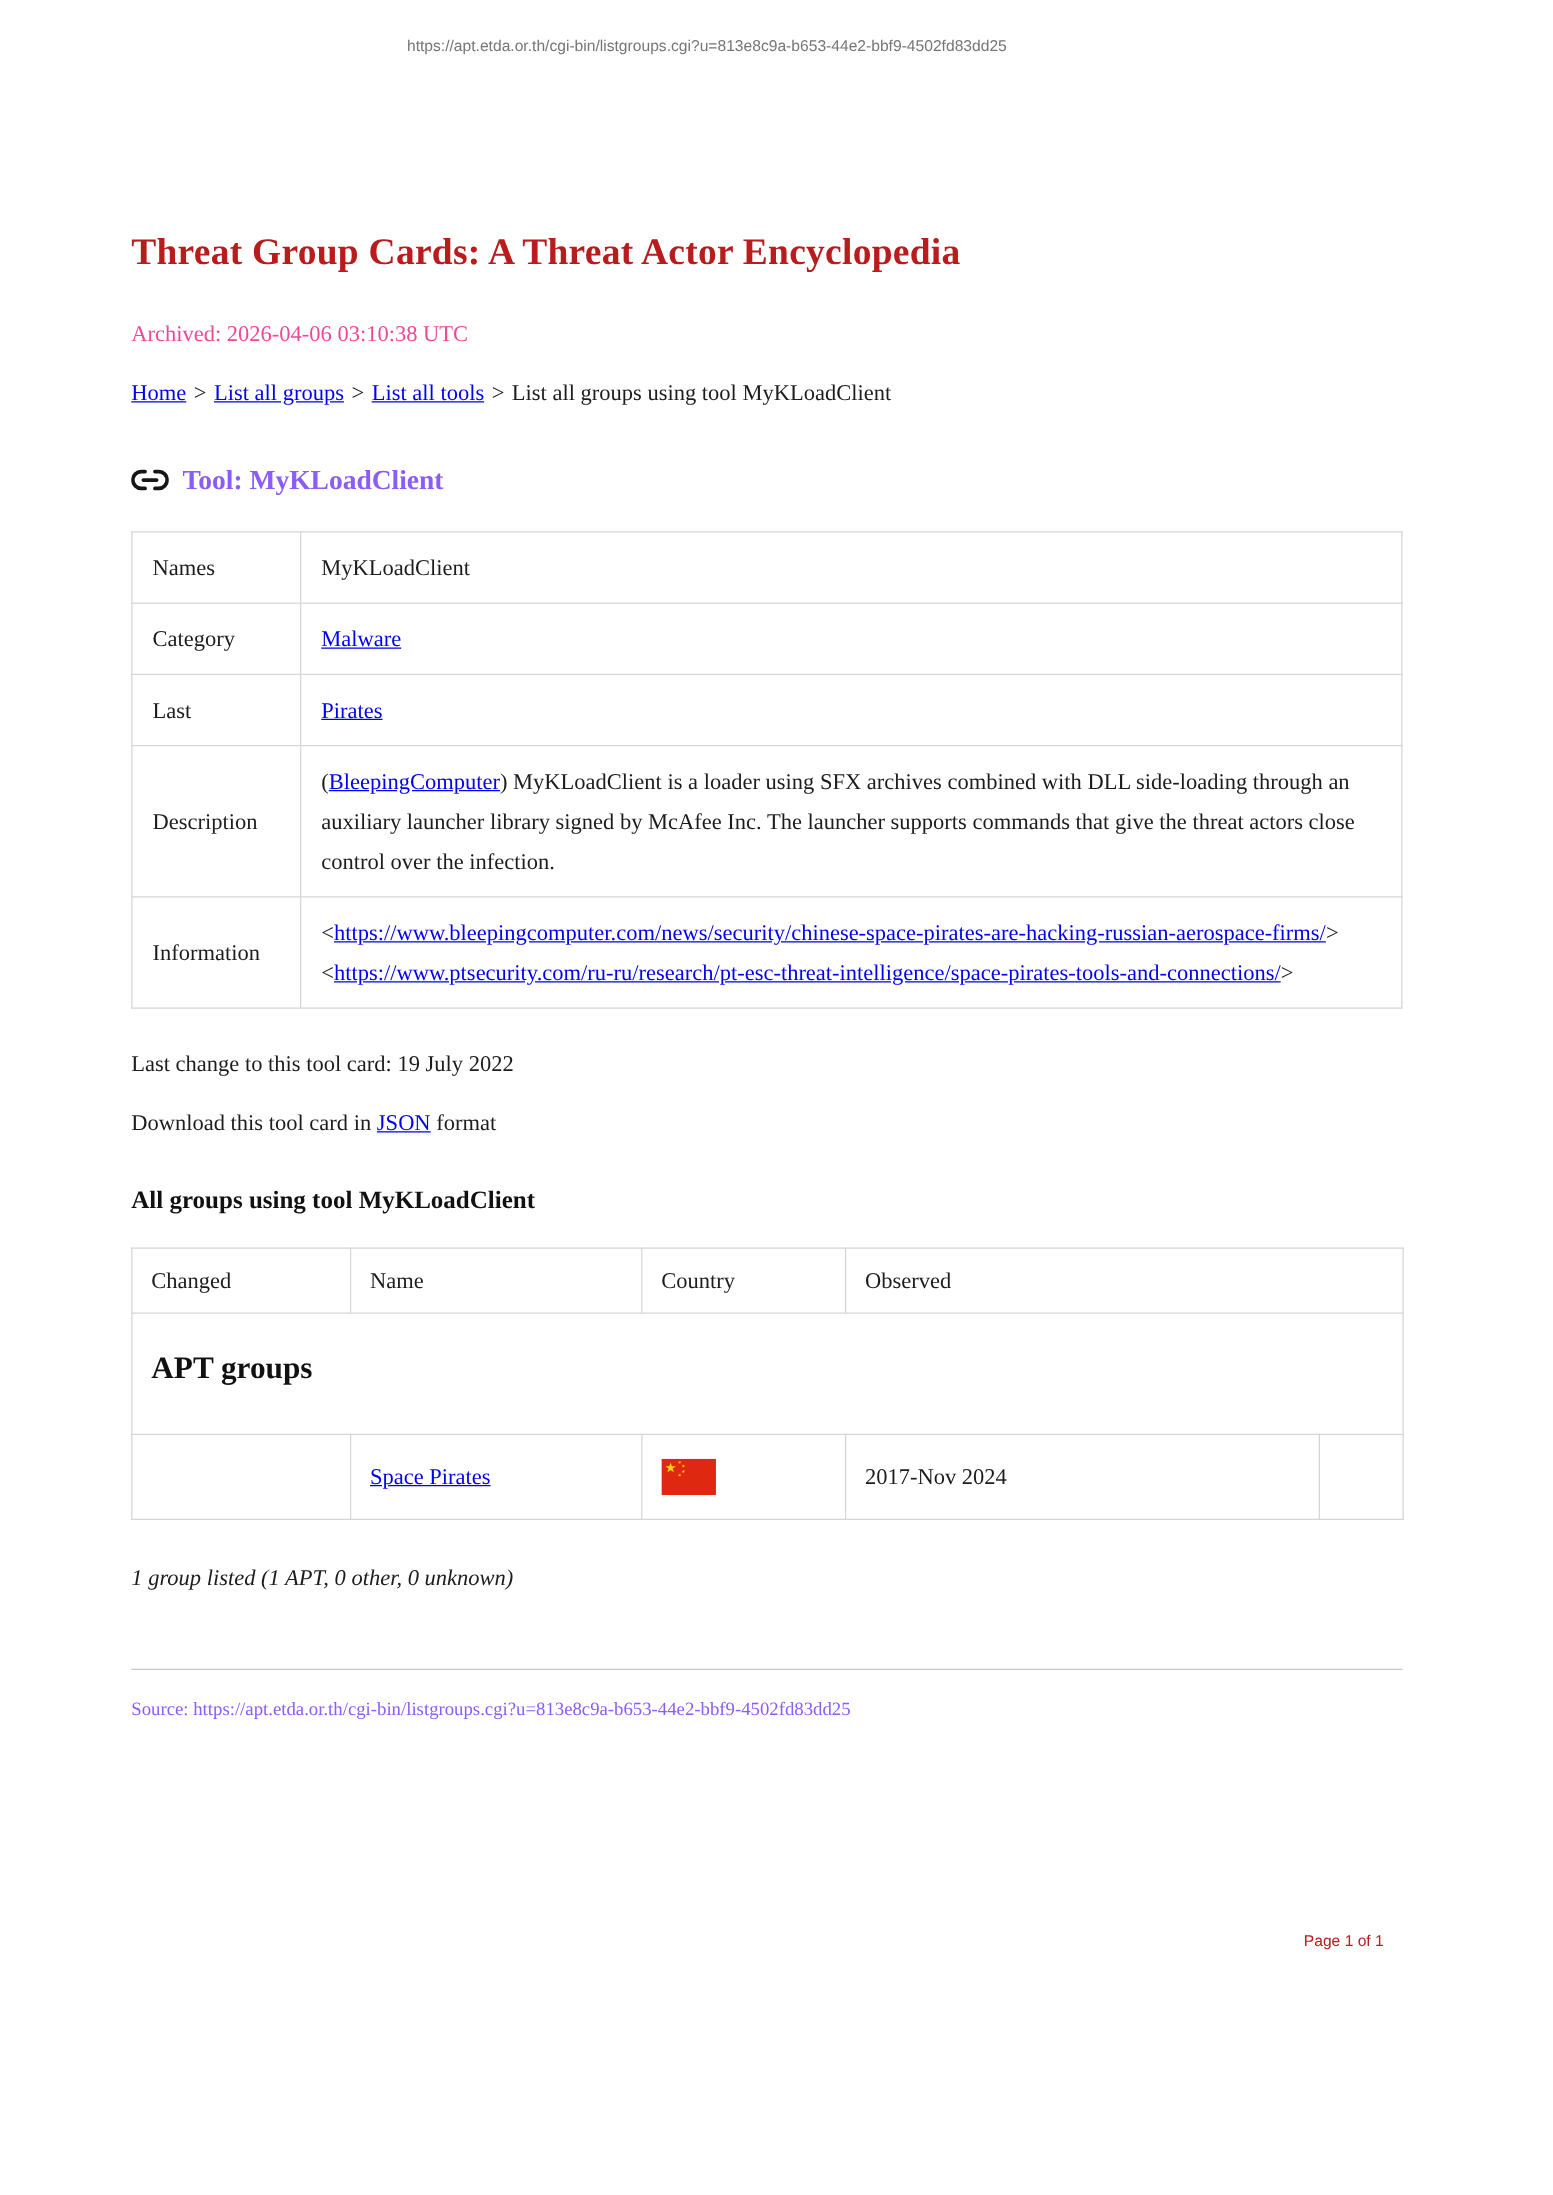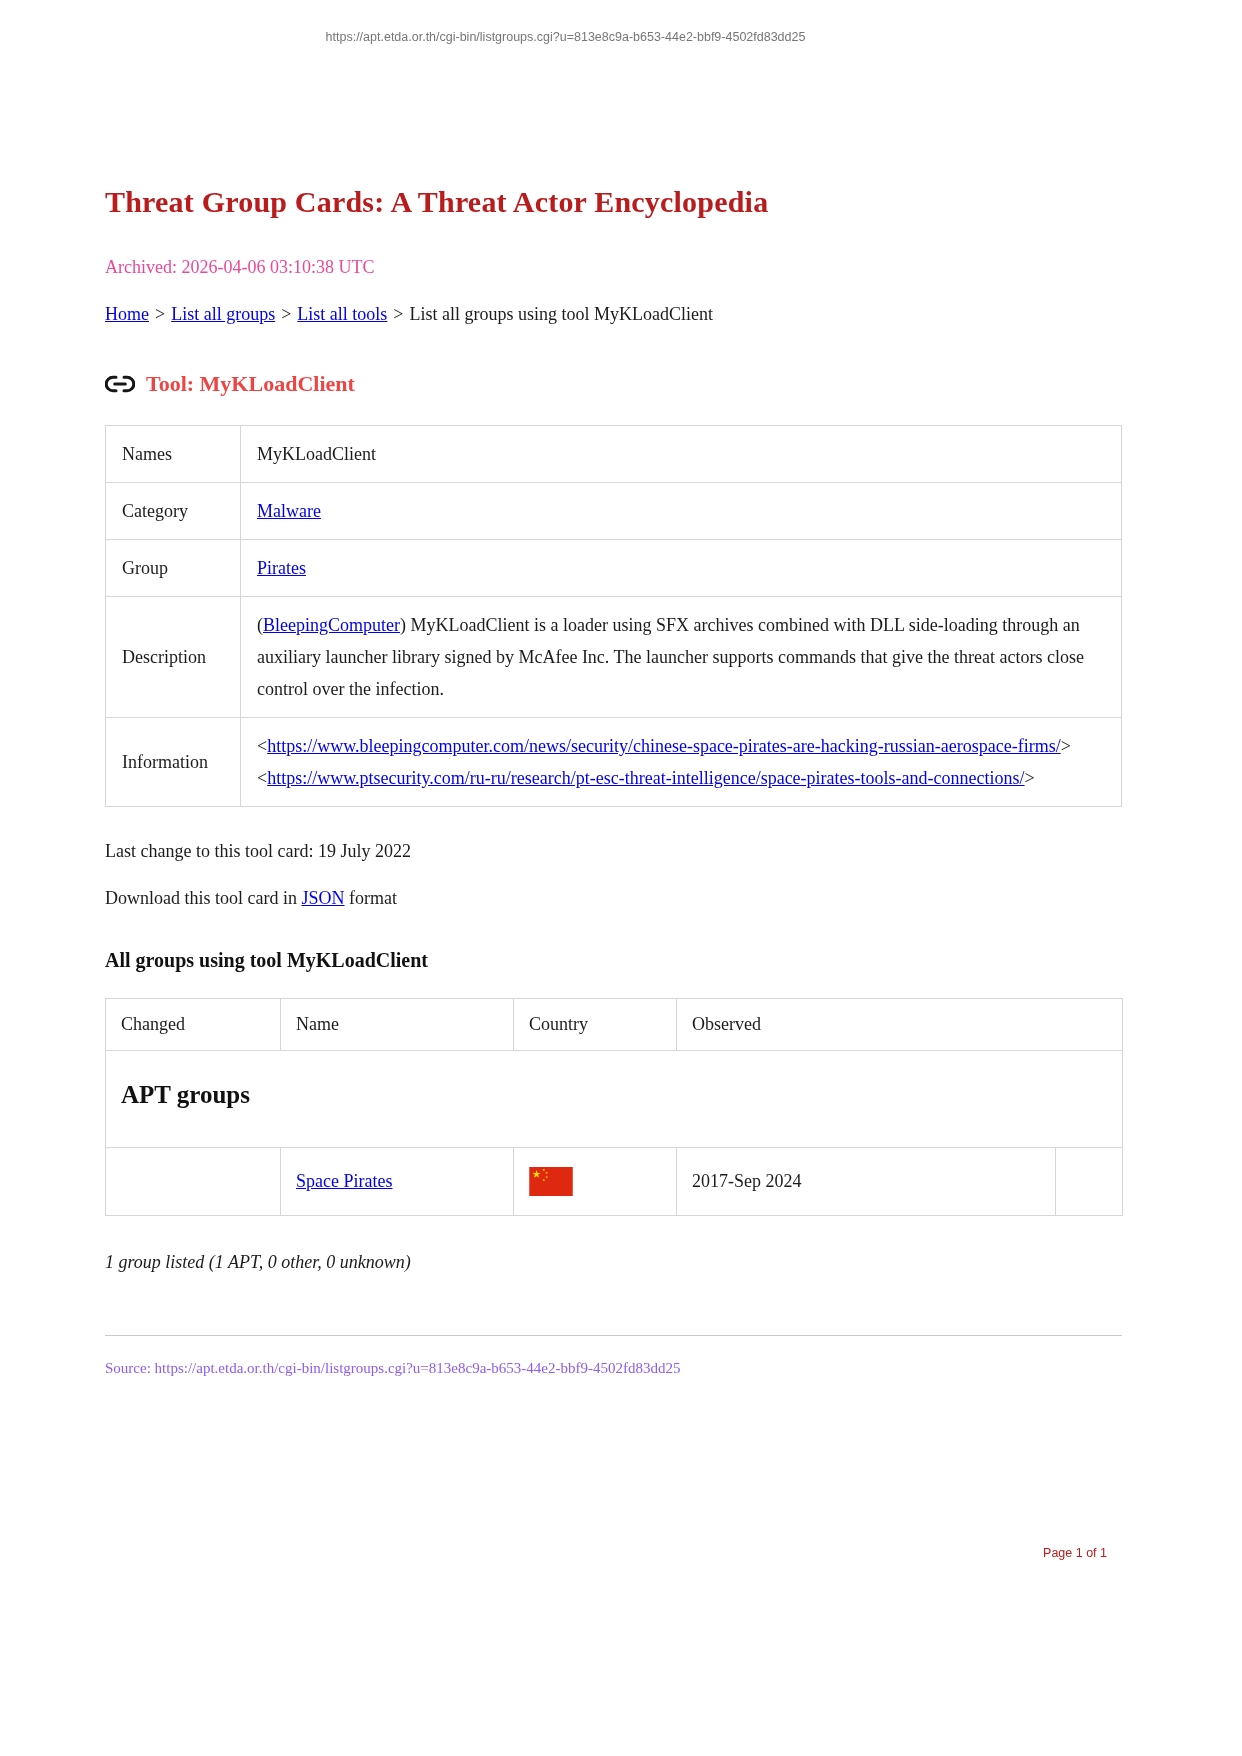--- a/index.html
+++ b/index.html
@@ -54,21 +54,21 @@
   nav.breadcrumb {
     margin-top: 26px;
     font-size: 18px;
     color: #1c1c1c;
   }
   nav.breadcrumb .sep { margin: 0 6px; }
   h2.tool-heading {
     margin-top: 46px;
     font-size: 22px;
     font-weight: bold;
-    color: #ef4444;
+    color: #8b5cf6;
     display: flex;
     align-items: center;
     gap: 11px;
   }
   .link-icon { display: inline-flex; align-items: center; }
   table { border-collapse: collapse; width: 100%; table-layout: fixed; }
   table.tool-table { margin-top: 28px; font-size: 18px; }
   table.tool-table td, table.tool-table th {
     border: 1px solid #d6d6d6;
     padding: 12px 16px;
@@ -163,21 +163,21 @@
           <td>Names</td>
           <td>MyKLoadClient</td>
         </tr>
         <tr>
           <td>Category</td>
           <td>
             <a>Malware</a>
           </td>
         </tr>
         <tr>
-          <td>Group</td>
+          <td>Last</td>
           <td>
             <a>Pirates</a>
           </td>
         </tr>
         <tr>
           <td>Description</td>
           <td><span>(</span><a>BleepingComputer</a><span>) MyKLoadClient is a loader using SFX archives combined with DLL side-loading through an auxiliary launcher library signed by McAfee Inc. The launcher supports commands that give the threat actors close control over the infection.</span></td>
         </tr>
         <tr>
           <td>Information</td>
@@ -226,21 +226,21 @@
                 </defs>
                 <rect width="30" height="20" fill="#DE2910"></rect>
                 <use href="#cn-star" transform="translate(5,5) scale(3)"></use>
                 <use href="#cn-star" transform="translate(10,2) rotate(23) scale(1)"></use>
                 <use href="#cn-star" transform="translate(12,4) rotate(46) scale(1)"></use>
                 <use href="#cn-star" transform="translate(12,7) rotate(70) scale(1)"></use>
                 <use href="#cn-star" transform="translate(10,9) rotate(21) scale(1)"></use>
               </svg>
             </span>
           </td>
-          <td class="group-cell">2017-Sep 2024</td>
+          <td class="group-cell">2017-Nov 2024</td>
           <td class="group-cell"></td>
         </tr>
       </tbody>
     </table>
 
     <p class="summary">1 group listed (1 APT, 0 other, 0 unknown)</p>
 
     <hr class="bottom-rule">
 
     <p class="source">Source: https://apt.etda.or.th/cgi-bin/listgroups.cgi?u=813e8c9a-b653-44e2-bbf9-4502fd83dd25</p>

